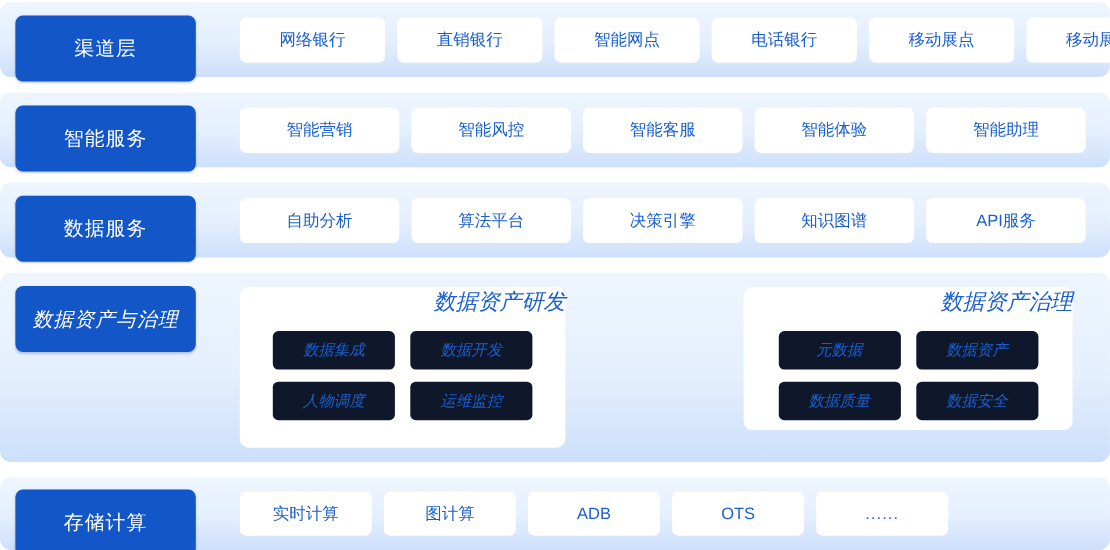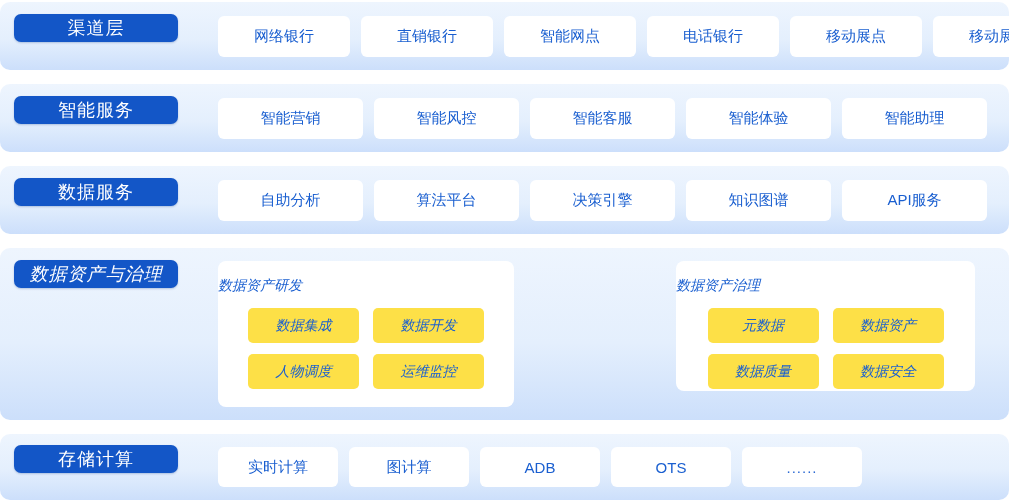--- a/index.html
+++ b/index.html
@@ -36,21 +36,21 @@
   .row-2 { top: 84px;  height: 68px; }
   .row-3 { top: 166px; height: 68px; }
   .row-4 { top: 248px; height: 172px; align-items: flex-start; font-style: italic; }
   .row-5 { top: 434px; height: 66px; }
 
   
   .pill {
     position: absolute;
     left: 14px;
     width: 164px;
-    height: 28px;
+    height: 60px;
     background: #1356c7;
     border-radius: 7px;
     display: flex;
     align-items: center;
     justify-content: center;
     color: #ffffff;
     font-size: 18px;
     letter-spacing: 1px;
     box-shadow: 0 1px 2px rgba(14,60,140,0.25);
     box-sizing: border-box;
@@ -96,38 +96,37 @@
   .panel {
     position: absolute;
     background: #ffffff;
     border-radius: 8px;
     box-sizing: border-box;
   }
   .panel-dev   { left: 218px; top: 13px; width: 296px; height: 146px; }
   .panel-gov   { left: 676px; top: 13px; width: 299px; height: 130px; }
 
   .panel-title {
-    text-align: left;
-    color: #1a5fd0;
-    font-size: 14px;
-    margin-top: 16px;
+    text-align: right;
+    color: #1a5fd0;
+    font-size: 20px;
   }
   .tile-grid {
     display: flex;
     flex-wrap: wrap;
     justify-content: center;
     gap: 11px 14px;
     margin-top: 13px;
     padding: 0 20px;
     box-sizing: border-box;
   }
   .tile {
     width: 111px;
     height: 35px;
-    background: #fde047;
+    background: #0f172a;
     border-radius: 5px;
     display: flex;
     align-items: center;
     justify-content: center;
     color: #1a5fd0;
     font-size: 14px;
     box-sizing: border-box;
   }
 
   .layer-col {

